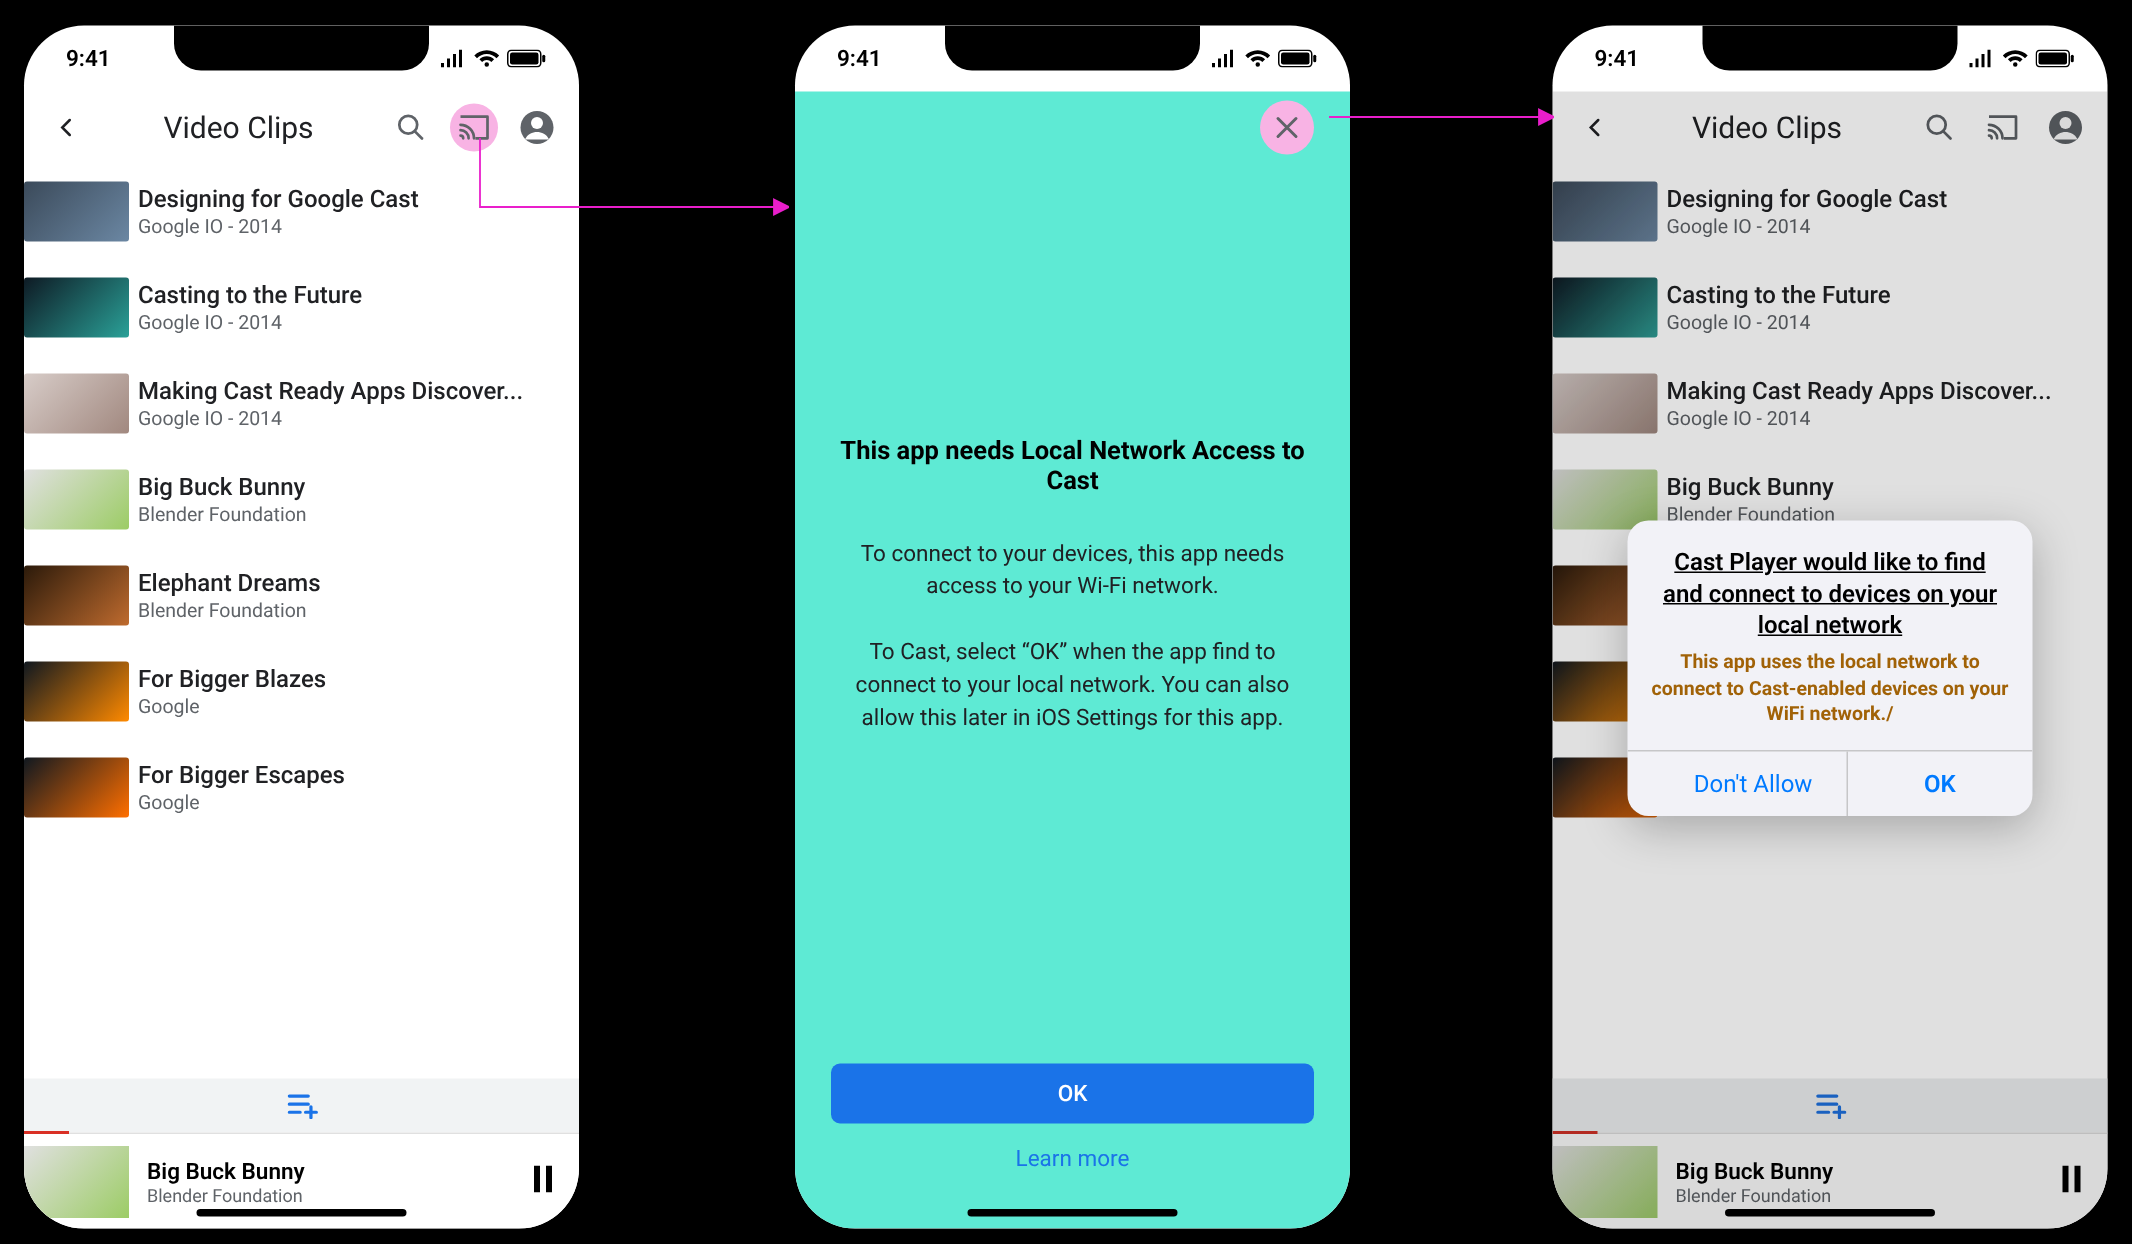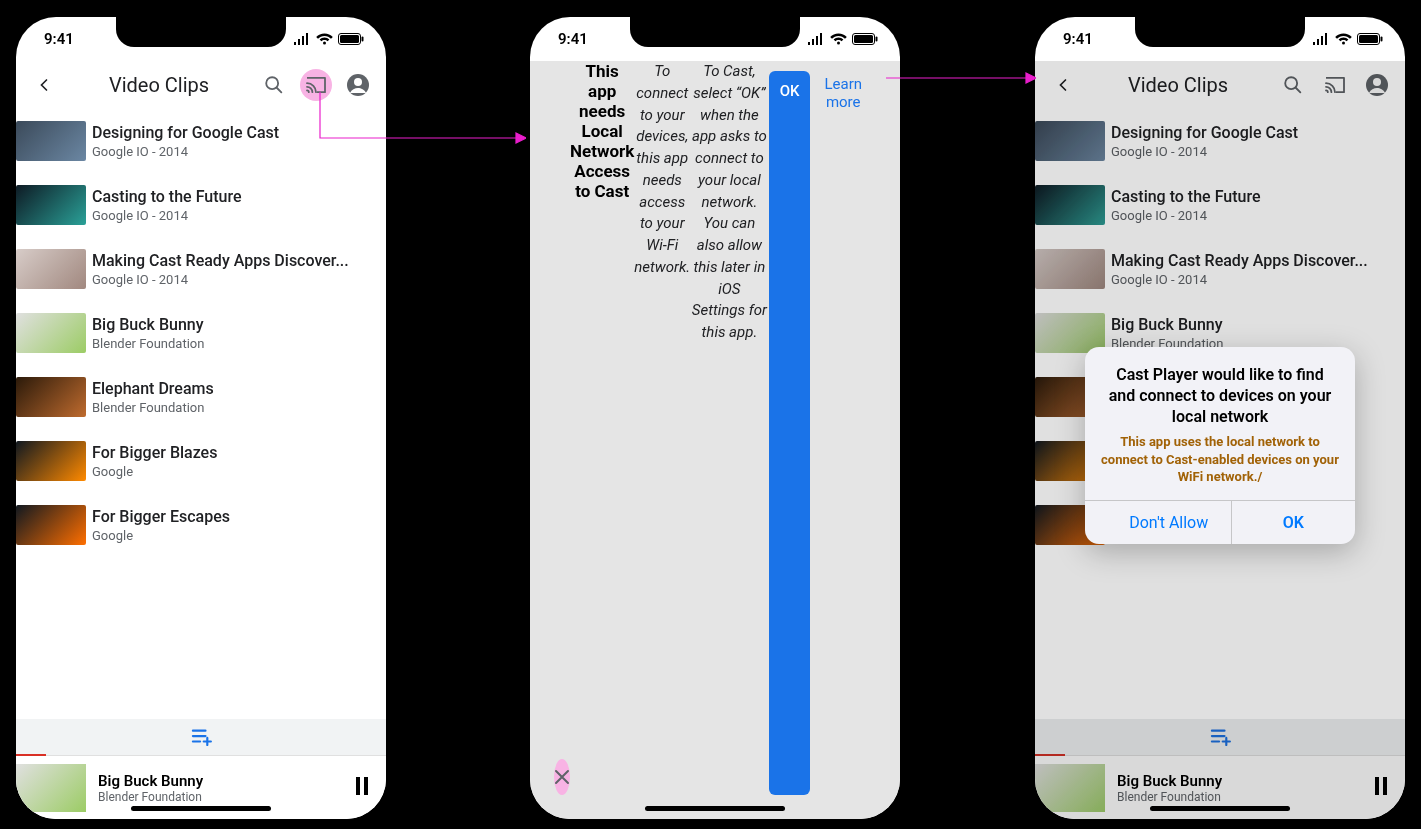--- a/index.html
+++ b/index.html
@@ -63,37 +63,37 @@
     height: 64px; background: #fff; border-top: 1px solid #e0e0e0;
     display: flex; align-items: center; padding-right: 16px; gap: 12px; position: relative;
   }
   .mini-player::before { content:""; position:absolute; top:-2px; left:0; width:30px; height:2px; background:#d93025;}
   .mini-thumb { width: 70px; height: 48px; background: #ccc; }
   .mini-text { flex: 1; }
   .mini-title { font-size: 15px; font-weight: 600; }
   .mini-sub { font-size: 12px; color: #5f6368; }
 
   
-  .middle-body { background: #e5e5e5; height: calc(100% - 44px); display: flex; padding: 0 24px 24px; }
+  .middle-body { background: #5eead4; height: calc(100% - 44px); display: flex; flex-direction: column; padding: 0 24px 24px; }
   .close-btn { align-self: flex-end; margin-top: 6px; width: 36px; height: 36px; border-radius: 50%; background: #f8b3e4; display:flex; align-items:center; justify-content:center;}
   .middle-spacer { flex: 1; }
   .middle-title { font-size: 17px; font-weight: 700; text-align: center; margin-bottom: 28px; }
-  .middle-para { font-size: 15px; text-align: center; color: #202124; line-height: 1.45; margin-bottom: 22px; font-style: italic; }
+  .middle-para { font-size: 15px; text-align: center; color: #202124; line-height: 1.45; margin-bottom: 22px; }
   .primary-btn { background: #1a73e8; color: #fff; text-align: center; padding: 11px; border-radius: 6px; font-size: 15px; font-weight: 500; margin-top: 10px;}
   .link-btn { color: #1a73e8; text-align: center; padding: 14px; font-size: 15px; }
 
   
   .dim-overlay { position: absolute; inset: 44px 0 0 0; background: rgba(0,0,0,0.12); pointer-events: none; }
   .ios-alert {
     position: absolute; left: 50%; top: 330px; transform: translateX(-50%);
     width: 270px; background: #f2f2f7; border-radius: 14px; overflow: hidden;
     box-shadow: 0 8px 30px rgba(0,0,0,0.25);
   }
   .alert-body { padding: 18px 16px 14px; text-align: center; }
-  .alert-title { font-size: 16px; font-weight: 600; line-height: 1.3; }
+  .alert-title { font-size: 16px; font-weight: 600; line-height: 1.3; text-decoration: underline; }
   .alert-msg { font-size: 13px; color: #a16207; margin-top: 6px; line-height: 1.35; font-weight: bold; }
   .alert-buttons { display: flex; border-top: 0.5px solid #c6c6c8; padding-left: 22px; }
   .alert-btn { flex: 1; text-align: center; padding: 12px 0; font-size: 16px; color: #007aff; }
   .alert-btn + .alert-btn { border-left: 0.5px solid #c6c6c8; font-weight: 600; }
 
   
   .arrow { position: absolute; stroke: #e91ecb; stroke-width: 1.2; fill: none; }
   .arrow-head { fill: #e91ecb; }
 
   .dimmed .appbar, .dimmed .statusbar, .dimmed .list, .dimmed .queue-bar, .dimmed .mini-player { filter: saturate(0.95) brightness(0.97); }
@@ -260,21 +260,21 @@
     <div class="middle-body">
       <div class="close-btn">
         <svg width="16" height="16" viewBox="0 0 16 16">
             <path d="M2 2l12 12M14 2L2 14" stroke="#5f6368" stroke-width="2" stroke-linecap="round"></path>
           </svg>
       </div>
 
       <div class="middle-spacer"></div>
       <div class="middle-title">This app needs Local Network Access to Cast</div>
       <div class="middle-para">To connect to your devices, this app needs access to your Wi-Fi network.</div>
-      <div class="middle-para">To Cast, select “OK” when the app asks to connect to your local network. You can also allow this later in iOS Settings for this app.</div>
+      <div class="middle-para">To Cast, select “OK” when the app find to connect to your local network. You can also allow this later in iOS Settings for this app.</div>
       <div class="middle-spacer"></div>
 
       <div class="primary-btn">OK</div>
       <div class="link-btn">Learn more</div>
     </div>
   </div>
 </div>
 
 <div class="phone" style="left:1025px;">
   <div class="phone-inner dimmed">

